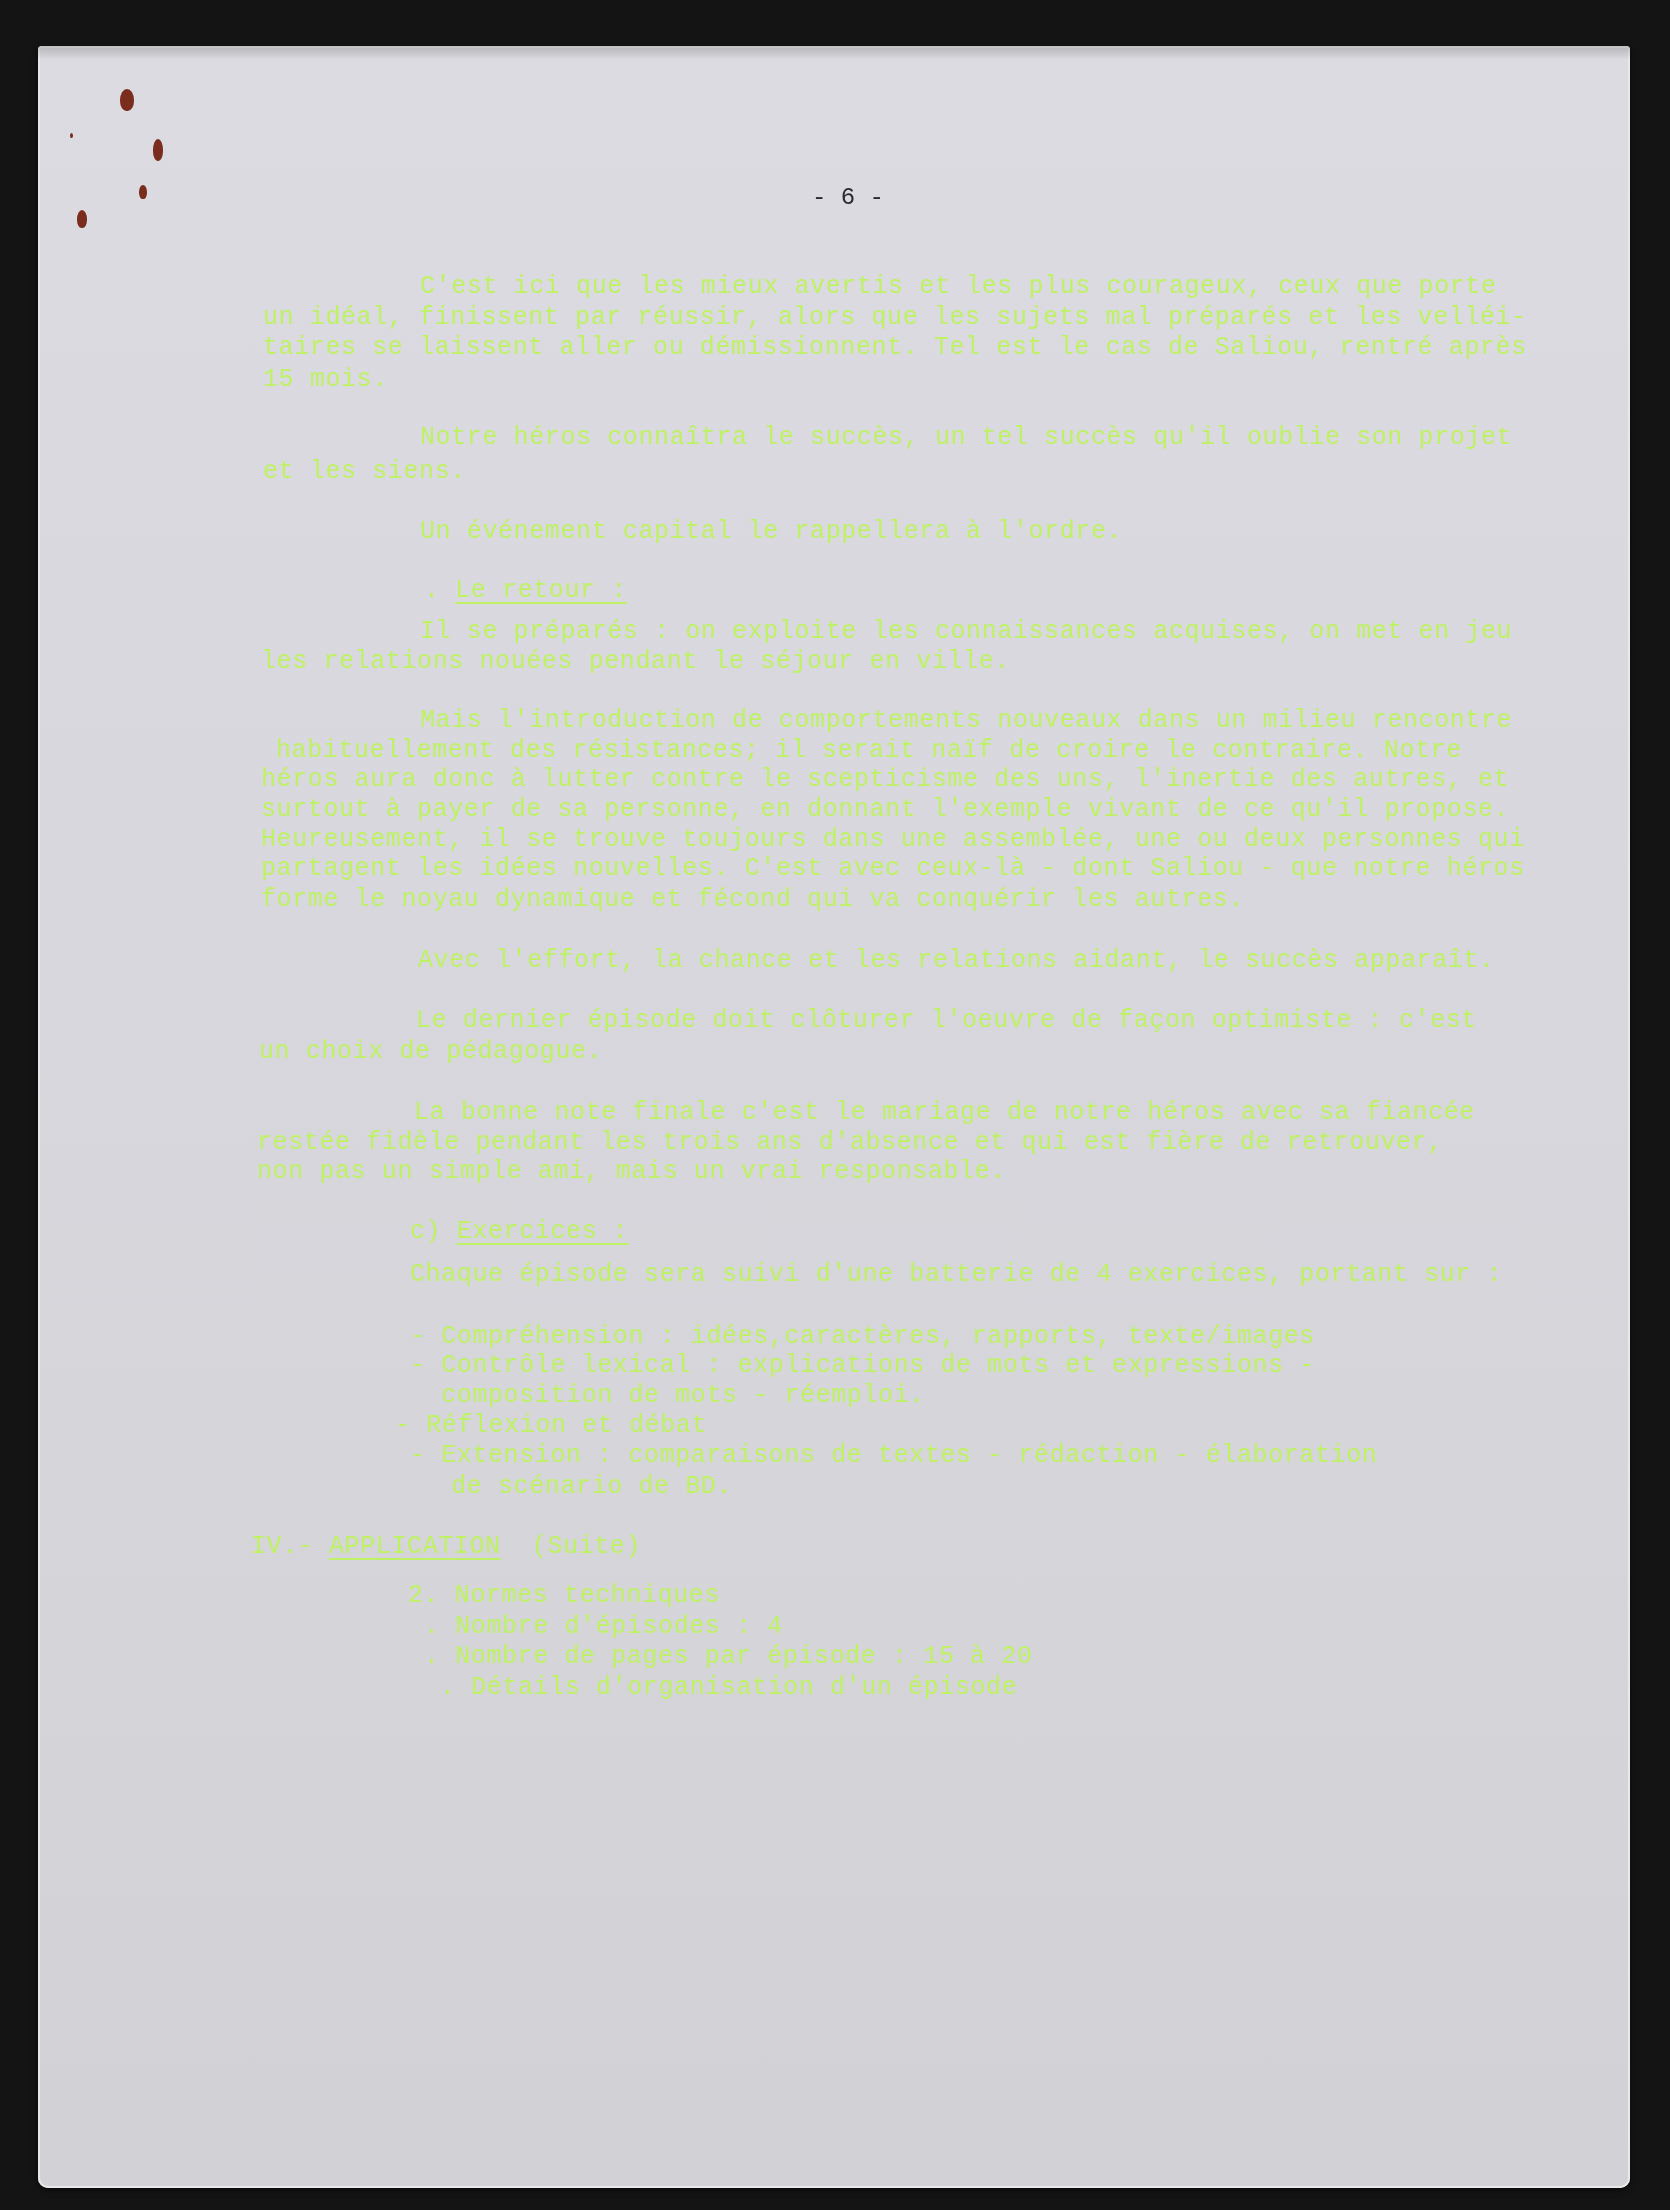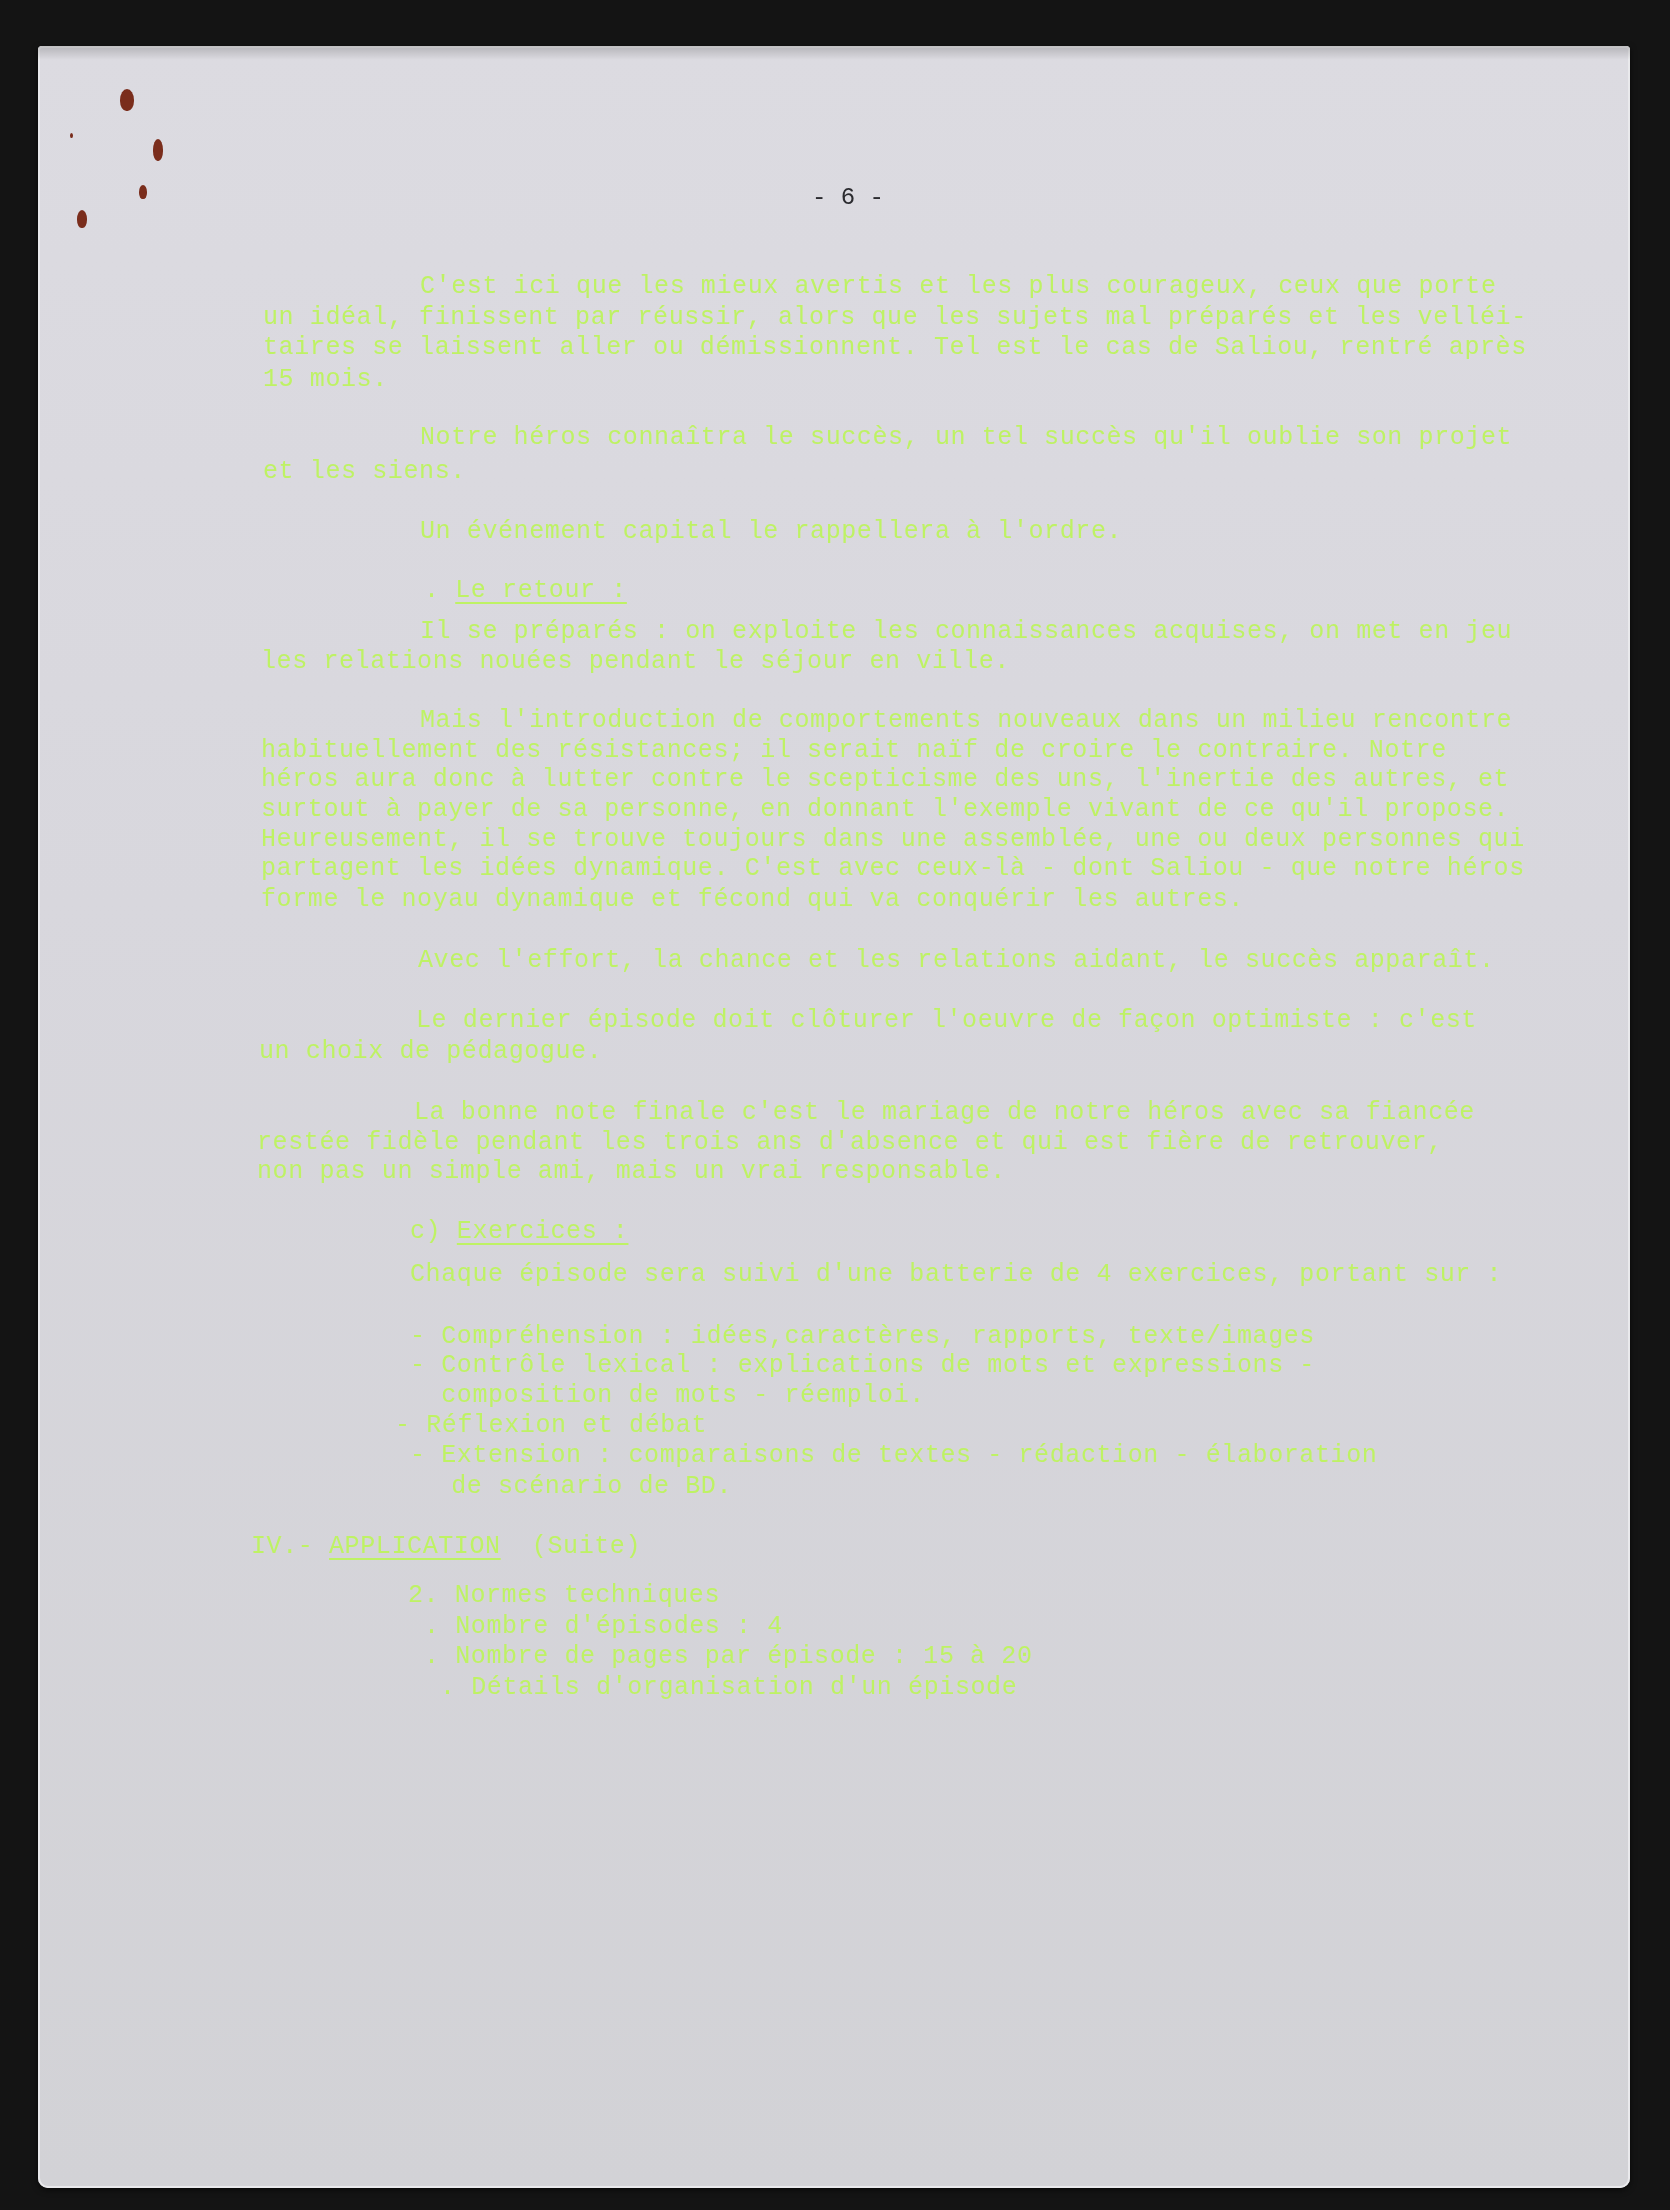--- a/index.html
+++ b/index.html
@@ -81,25 +81,25 @@
 <div class="text" style="left:263px;top:456px;">et les siens.</div>
 
 <div class="text" style="left:420px;top:516px;">Un événement capital le rappellera à l'ordre.</div>
 
 <div class="text heading" style="left:424px;top:575px;"><span>. </span><span class="underline">Le retour :</span></div>
 
 <div class="text" style="left:420px;top:616px;">Il se préparés : on exploite les connaissances acquises, on met en jeu</div>
 <div class="text" style="left:261px;top:646px;">les relations nouées pendant le séjour en ville.</div>
 
 <div class="text" style="left:420px;top:705px;">Mais l'introduction de comportements nouveaux dans un milieu rencontre</div>
-<div class="text" style="left:261px;top:735px;">habituellement des résistances; il serait naïf de croire le contraire. Notre</div>
+<div class="text" style="left:276px;top:735px;">habituellement des résistances; il serait naïf de croire le contraire. Notre</div>
 <div class="text" style="left:261px;top:764px;">héros aura donc à lutter contre le scepticisme des uns, l'inertie des autres, et</div>
 <div class="text" style="left:261px;top:794px;">surtout à payer de sa personne, en donnant l'exemple vivant de ce qu'il propose.</div>
 <div class="text" style="left:261px;top:824px;">Heureusement, il se trouve toujours dans une assemblée, une ou deux personnes qui</div>
-<div class="text" style="left:261px;top:853px;">partagent les idées dynamique. C'est avec ceux-là - dont Saliou - que notre héros</div>
+<div class="text" style="left:261px;top:853px;">partagent les idées nouvelles. C'est avec ceux-là - dont Saliou - que notre héros</div>
 <div class="text" style="left:261px;top:884px;">forme le noyau dynamique et fécond qui va conquérir les autres.</div>
 
 <div class="text" style="left:418px;top:945px;">Avec l'effort, la chance et les relations aidant, le succès apparaît.</div>
 
 <div class="text" style="left:416px;top:1005px;">Le dernier épisode doit clôturer l'oeuvre de façon optimiste : c'est</div>
 <div class="text" style="left:259px;top:1036px;">un choix de pédagogue.</div>
 
 <div class="text" style="left:414px;top:1097px;text-align:right;">La bonne note finale c'est le mariage de notre héros avec sa fiancée</div>
 <div class="text" style="left:257px;top:1127px;">restée fidèle pendant les trois ans d'absence et qui est fière de retrouver,</div>
 <div class="text" style="left:257px;top:1156px;">non pas un simple ami, mais un vrai responsable.</div>

